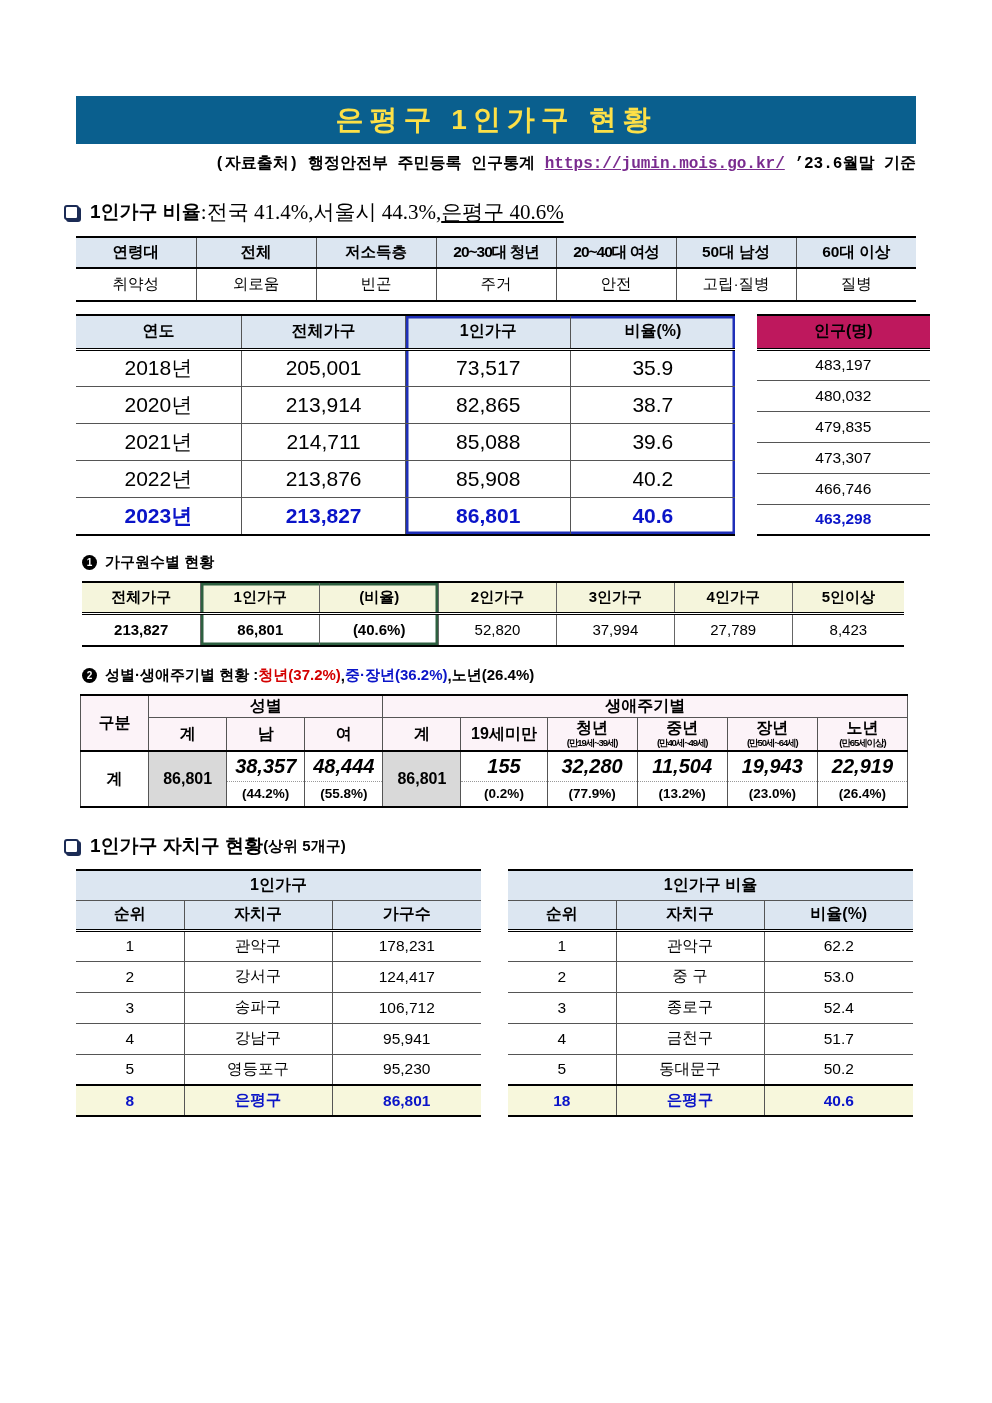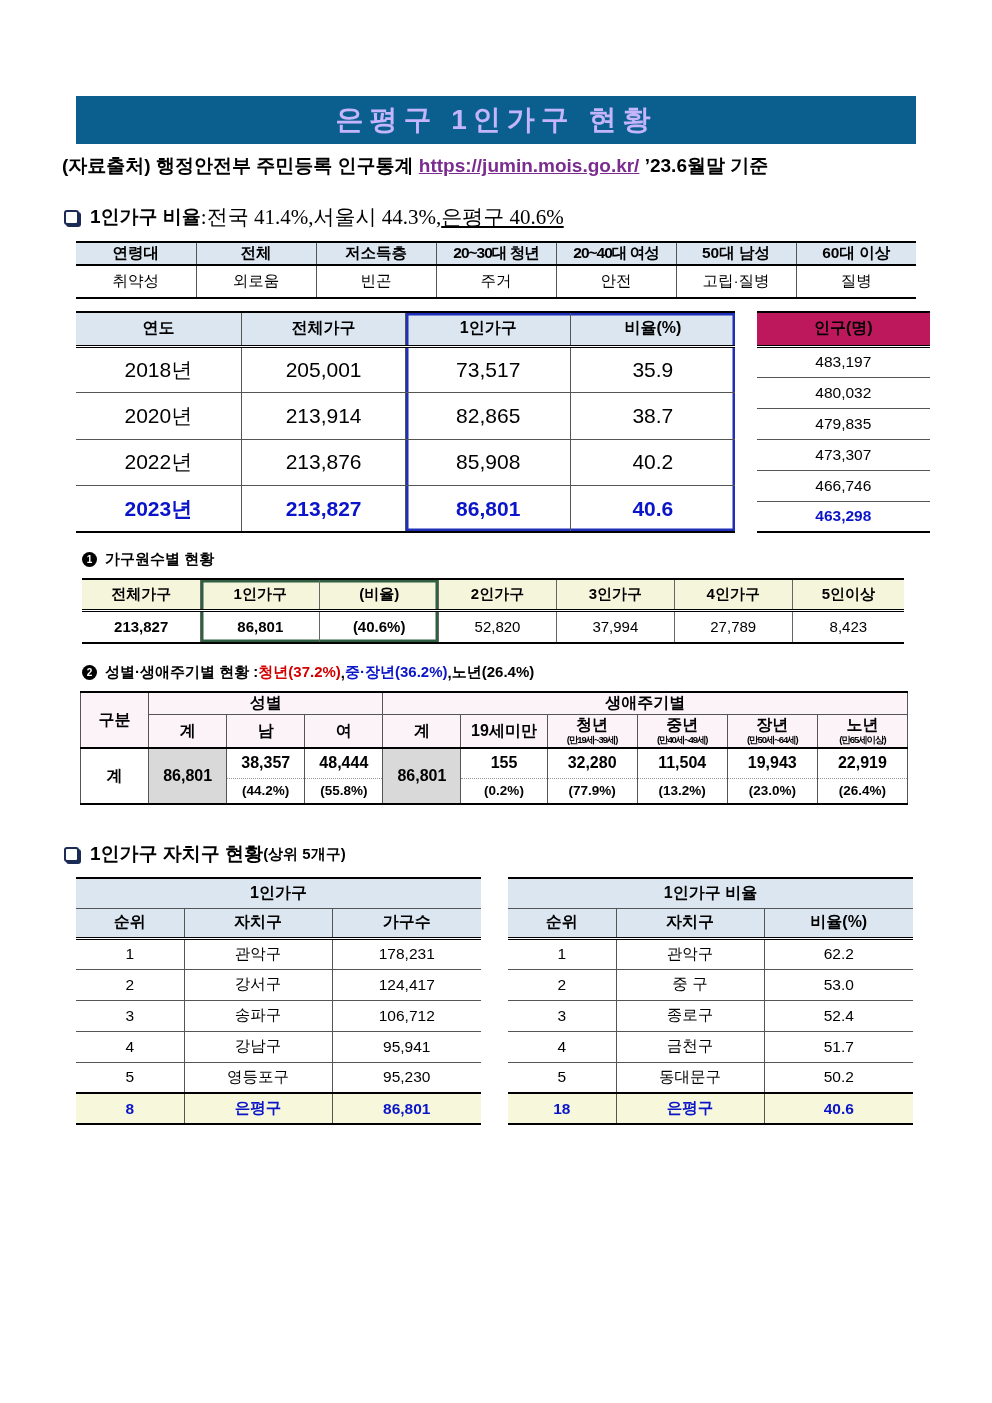--- a/index.html
+++ b/index.html
@@ -15,30 +15,32 @@
   .page { padding: 0 62px; }
 
   
   .banner {
     margin: 96px 14px 0 14px;
     background: #0a5f8e;
     height: 48px;
     display: flex; align-items: center; justify-content: center;
   }
   .banner-title {
-    color: #c4b5fd;
+    color: #fde047;
     font-size: 28px;
     font-weight: bold;
     letter-spacing: 6px;
   }
   .source-line {
+    text-align: right;
     margin: 9px 14px 0 0;
-    font-size: 19px;
+    font-size: 16px;
     font-weight: bold;
     white-space: nowrap;
+    font-family: Liberation Mono, monospace;
   }
   .source-url { color: #7a2c8f; text-decoration: underline; }
 
   
   .sec-head {
     display: flex; align-items: center;
     margin: 0 0 0 2px;
     font-size: 19px; font-weight: bold;
     white-space: nowrap;
   }
@@ -74,21 +76,21 @@
   .blue { color:#0a14c8; }
 
   
   table { border-collapse: collapse; font-size: 14.5px; }
   td, th { padding: 0; text-align:center; vertical-align: middle; font-weight: normal; }
 
   
   .tbl-vuln { width: 840px; margin: 10px 0 0 14px; }
   .tbl-vuln th, .tbl-vuln td {
     border-left: 1px solid #555; border-right: 1px solid #555;
-    height: 23px;
+    height: 31px;
   }
   .tbl-vuln thead th {
     background: #dce6f1; font-weight: bold; font-size: 15.5px;
     border-top: 2.5px solid #000; border-bottom: 2px solid #000;
   }
   .tbl-vuln tbody td { font-size: 15.5px; border-bottom: 2.5px solid #000; height: 33px;}
   .tbl-vuln th:first-child, .tbl-vuln td:first-child { border-left: none; }
   .tbl-vuln th:last-child,  .tbl-vuln td:last-child  { border-right: none; }
   .tiny-h { font-size: 13.5px; letter-spacing:-1px;}
 
@@ -129,21 +131,21 @@
   .gbox-bl { box-shadow: inset 2.5px 0 0 #2e6041, inset 0 -2.5px 0 #2e6041; }
   .gbox-br { box-shadow: inset -2.5px 0 0 #2e6041, inset 0 -2.5px 0 #2e6041; }
   .bold { font-weight: bold; }
 
   
   .tbl-gl { width: 828px; margin: 9px 0 0 18px; }
   .tbl-gl th, .tbl-gl td { border: 1px solid #555; }
   .tbl-gl thead th { background:#fcf3f8; font-weight:bold; font-size:16px; }
   .tbl-gl .age-sub { display:block; font-size:9.5px; font-weight:bold; letter-spacing:-1.1px; margin-top:-2px;}
   .tbl-gl .gray { background:#d9d9d9; font-weight:bold; font-size:16px; }
-  .tbl-gl td.valnum { font-size:16px; font-weight:bold; height:30px; border-bottom:1px dotted #999; }
+  .tbl-gl td.valnum { font-size:20px; font-weight:bold; height:30px; border-bottom:1px dotted #999;font-style:italic; }
   .tbl-gl td.valpct { font-size:13.5px; font-weight:bold; height:26px; border-top:none;}
   .tbl-gl .outer-top { border-top: 2.5px solid #000; }
   .tbl-gl .outer-bot { border-bottom: 2.5px solid #000; }
   .tbl-gl .thickline { border-top: 2.5px solid #000; }
 
   
   .dist-wrap { display:flex; gap: 27px; margin: 10px 0 0 14px; }
   .tbl-dist { width: 405px; }
   .tbl-dist th, .tbl-dist td { border-left:1px solid #555; border-right:1px solid #555; height:30px; }
   .tbl-dist th:first-child, .tbl-dist td:first-child { border-left:none; }
@@ -221,20 +223,26 @@
             <td class="">2018년</td>
             <td class="">205,001</td>
             <td class="hl-l">73,517</td>
             <td class="hl-r">35.9</td>
           </tr>
           <tr>
             <td class="">2020년</td>
             <td class="">213,914</td>
             <td class="hl-l">82,865</td>
             <td class="hl-r">38.7</td>
+          </tr>
+          <tr>
+            <td class="">2021년</td>
+            <td class="">214,711</td>
+            <td class="hl-l">85,088</td>
+            <td class="hl-r">39.6</td>
           </tr>
           <tr>
             <td class="">2022년</td>
             <td class="">213,876</td>
             <td class="hl-l">85,908</td>
             <td class="hl-r">40.2</td>
           </tr>
           <tr>
             <td class="">2023년</td>
             <td class="">213,827</td>
@@ -362,21 +370,21 @@
         <td class="valpct outer-bot">(55.8%)</td>
         <td class="valpct outer-bot">(0.2%)</td>
         <td class="valpct outer-bot">(77.9%)</td>
         <td class="valpct outer-bot">(13.2%)</td>
         <td class="valpct outer-bot">(23.0%)</td>
         <td class="valpct outer-bot">(26.4%)</td>
       </tr>
     </tbody>
   </table>
 
-  <div class="sec-head" style="margin-top:36px;">
+  <div class="sec-head" style="margin-top:25px;">
     <span class="sq"></span>
     <span>1인가구 자치구 현황</span>
     <span class="sec-sub">(상위 5개구)</span>
   </div>
 
   <div class="dist-wrap">
     <table class="tbl-dist">
       <thead>
         <tr>
           <th colspan="3" class="grp">1인가구</th>

